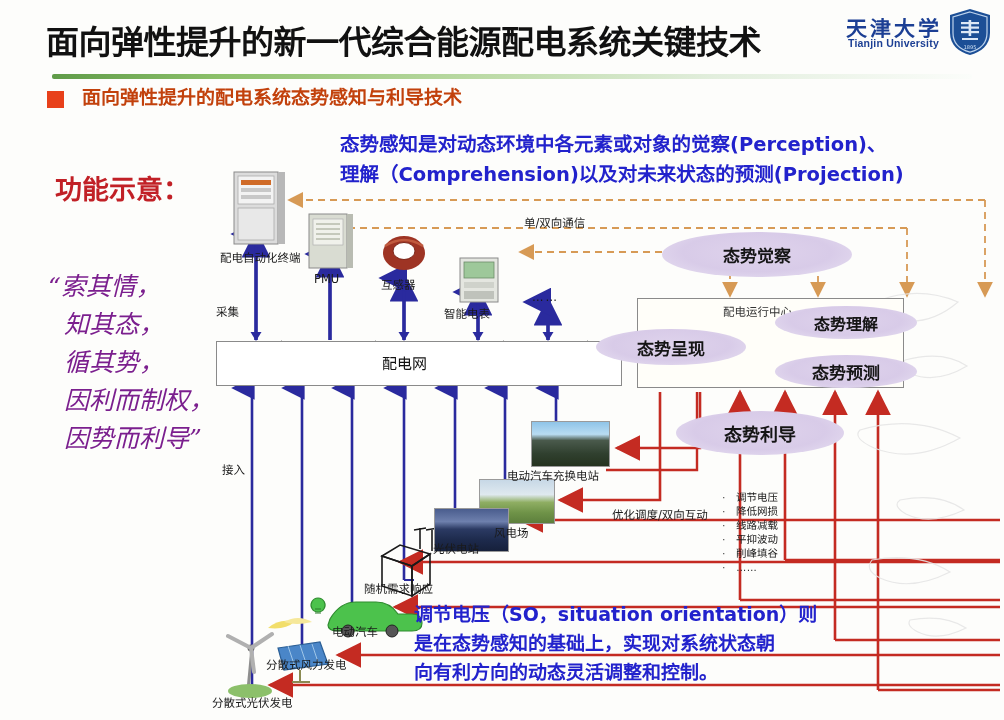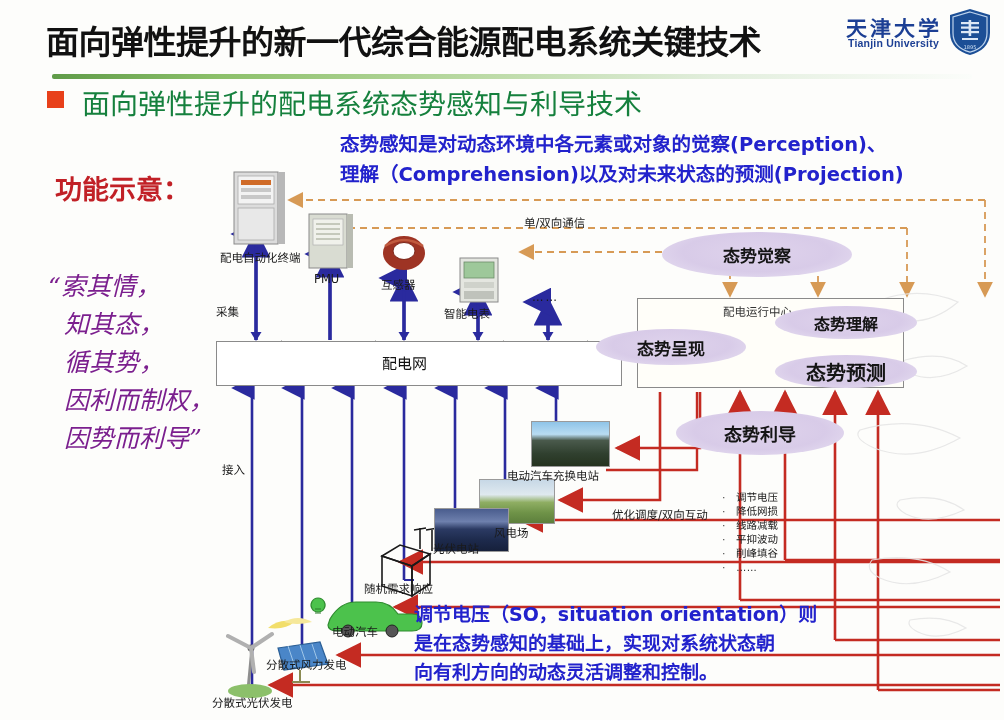--- a/index.html
+++ b/index.html
@@ -36,21 +36,21 @@
   .green-rule{
     position:absolute;left:52px;top:74px;width:920px;height:5px;
     background:linear-gradient(to right,#5f9b48 0%,#8cc06a 18%,#b9d9a2 45%,#e2eedd 72%,#fbfdfa 100%);
     border-radius:2px;
   }
 
   
   .sub-bullet{position:absolute;left:47px;top:91px;width:17px;height:17px;background:#e8401a;}
   .subtitle{
     position:absolute;left:82px;top:82px;
-    font-size:28px;font-weight:normal;color:#15803d;white-space:nowrap;
+    font-size:19px;font-weight:bold;color:#c2410c;white-space:nowrap;
     font-family:"DejaVu Sans","Liberation Sans",sans-serif;
   }
 
   
   .intro{
     position:absolute;left:340px;top:130px;width:655px;
     color:#2222cc;font-size:19.5px;line-height:30px;font-weight:bold;
     font-family:"DejaVu Sans","Liberation Sans",sans-serif;
   }
   .intro .ln{display:block;white-space:nowrap;}
@@ -106,21 +106,21 @@
     font-family:"DejaVu Serif","Liberation Serif",serif;
     font-weight:bold;color:#151515;white-space:nowrap;
   }
   .ell-awareness{left:662px;top:232px;width:190px;height:45px;}
   .ell-awareness span{font-size:17px;}
   .ell-present{left:596px;top:329px;width:150px;height:36px;}
   .ell-present span{font-size:17px;}
   .ell-understand{left:775px;top:306px;width:142px;height:33px;}
   .ell-understand span{font-size:16px;}
   .ell-predict{left:775px;top:355px;width:142px;height:33px;}
-  .ell-predict span{font-size:20px;}
+  .ell-predict span{font-size:17px;}
   .ell-orient{left:676px;top:411px;width:168px;height:44px;}
   .ell-orient span{font-size:18px;}
 
   
   .measures{position:absolute;left:722px;top:490px;font-size:10.5px;line-height:14px;color:#1a1a1a;}
   .measures div{white-space:nowrap;}
   .measures .dot{display:inline-block;width:14px;color:#333;}
 
   
   .concl{

